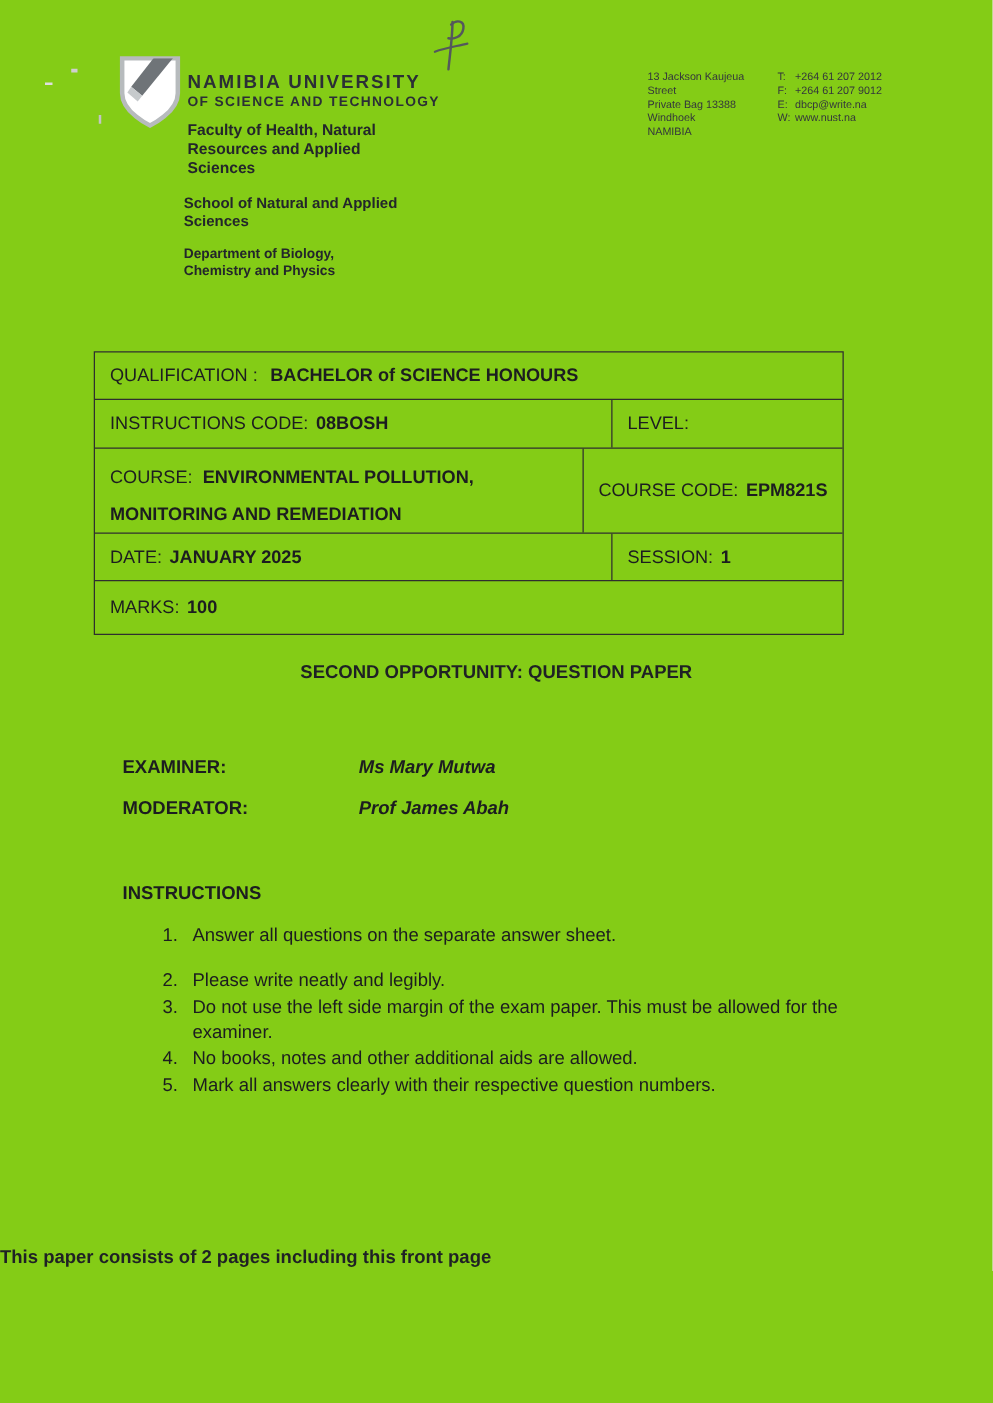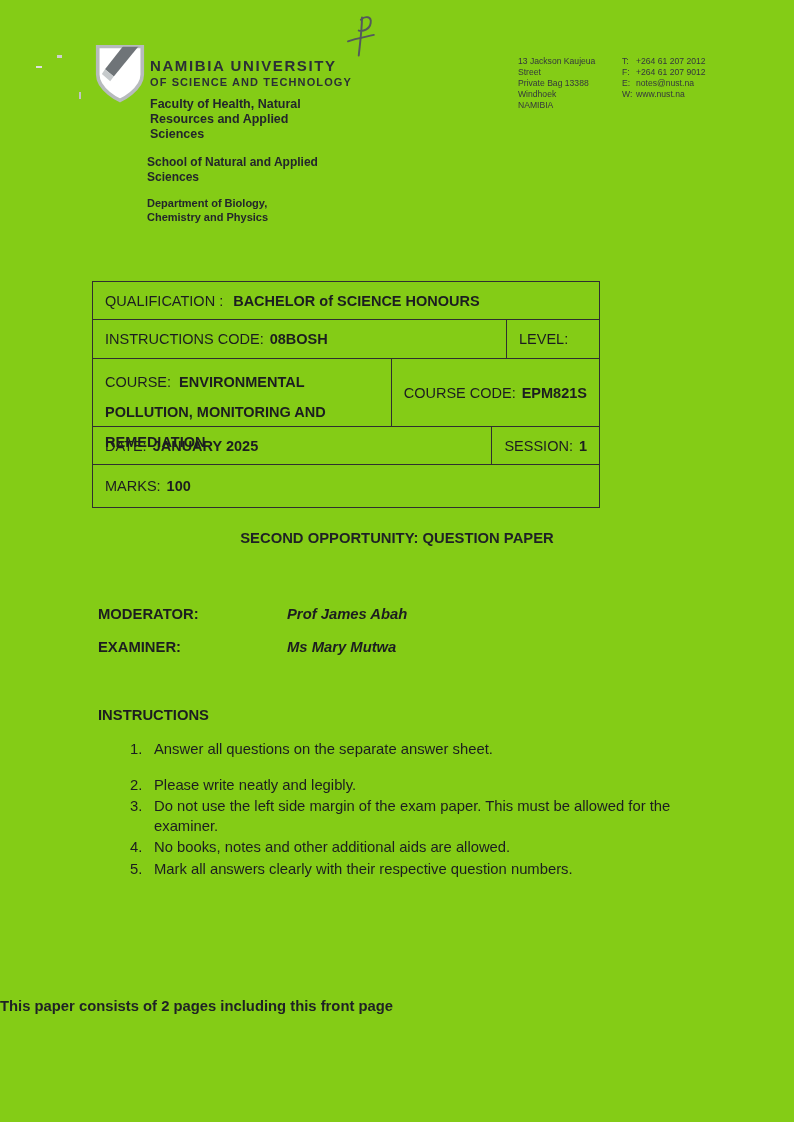--- a/index.html
+++ b/index.html
@@ -23,21 +23,21 @@
   .dept{position:absolute;left:147px;top:196px;width:160px;font-size:11px;font-weight:600;line-height:14px;color:#23262b;}
   .addr{position:absolute;left:518px;top:56px;display:flex;gap:7px;font-size:8.6px;line-height:11px;color:#34373c;}
   .addr-col1{width:97px;}
   .addr-col2{}
   .addr-row{display:flex;gap:4px;}
   .addr-row .cl{width:10px;}
   .speck1{position:absolute;left:57px;top:55px;width:5px;height:3px;background:#cfcfcf;}
   .speck2{position:absolute;left:79px;top:92px;width:2px;height:7px;background:#c4c4c4;}
   .speck3{position:absolute;left:36px;top:66px;width:6px;height:2px;background:#dedede;}
   
-  .extable{position:absolute;left:92px;top:281px;width:508px;border:1.6px solid #2f2f2f;box-sizing:border-box;}
+  .extable{position:absolute;left:75px;top:281px;width:600px;border:1.6px solid #2f2f2f;box-sizing:border-box;}
   .trow{display:flex;border-bottom:1.6px solid #2f2f2f;box-sizing:border-box;}
   .trow:last-child{border-bottom:none;}
   .tcell{display:flex;align-items:center;padding:0 12px;box-sizing:border-box;font-size:14.5px;}
   .c1{width:414px;border-right:1.6px solid #2f2f2f;}
   .c2{flex:1;}
   .full{width:100%;}
   .lbl{font-weight:400;white-space:nowrap;}
   .val{font-weight:700;margin-left:6px;}
   .course-cell{display:block;padding-top:8px;line-height:30px;}
   .course-cell .val{margin-left:4px;}
@@ -105,21 +105,21 @@
       <div class="addr-row">
         <span class="cl">T:</span>
         <span>+264 61 207 2012</span>
       </div>
       <div class="addr-row">
         <span class="cl">F:</span>
         <span>+264 61 207 9012</span>
       </div>
       <div class="addr-row">
         <span class="cl">E:</span>
-        <span>notes@nust.na</span>
+        <span>dbcp@write.na</span>
       </div>
       <div class="addr-row">
         <span class="cl">W:</span>
         <span>www.nust.na</span>
       </div>
     </div>
   </div>
 
   <div class="extable">
     <div class="trow" style="height:38px">
@@ -163,26 +163,26 @@
         <span class="lbl">MARKS:</span>
         <span class="val">100</span>
       </div>
     </div>
   </div>
 
   <div class="paper-heading">SECOND OPPORTUNITY: QUESTION PAPER</div>
 
   <div class="people">
     <div class="people-row">
+      <span class="plabel">EXAMINER:</span>
+      <span class="pname">Ms Mary Mutwa</span>
+    </div>
+    <div class="people-row">
       <span class="plabel">MODERATOR:</span>
       <span class="pname">Prof James Abah</span>
-    </div>
-    <div class="people-row">
-      <span class="plabel">EXAMINER:</span>
-      <span class="pname">Ms Mary Mutwa</span>
     </div>
   </div>
 
   <div class="instr-title">INSTRUCTIONS</div>
   <div class="instr-list">
     <div class="instr-item gap-after">
       <span class="num">1.</span>
       <span class="itext">Answer all questions on the separate answer sheet.</span>
     </div>
     <div class="instr-item">

